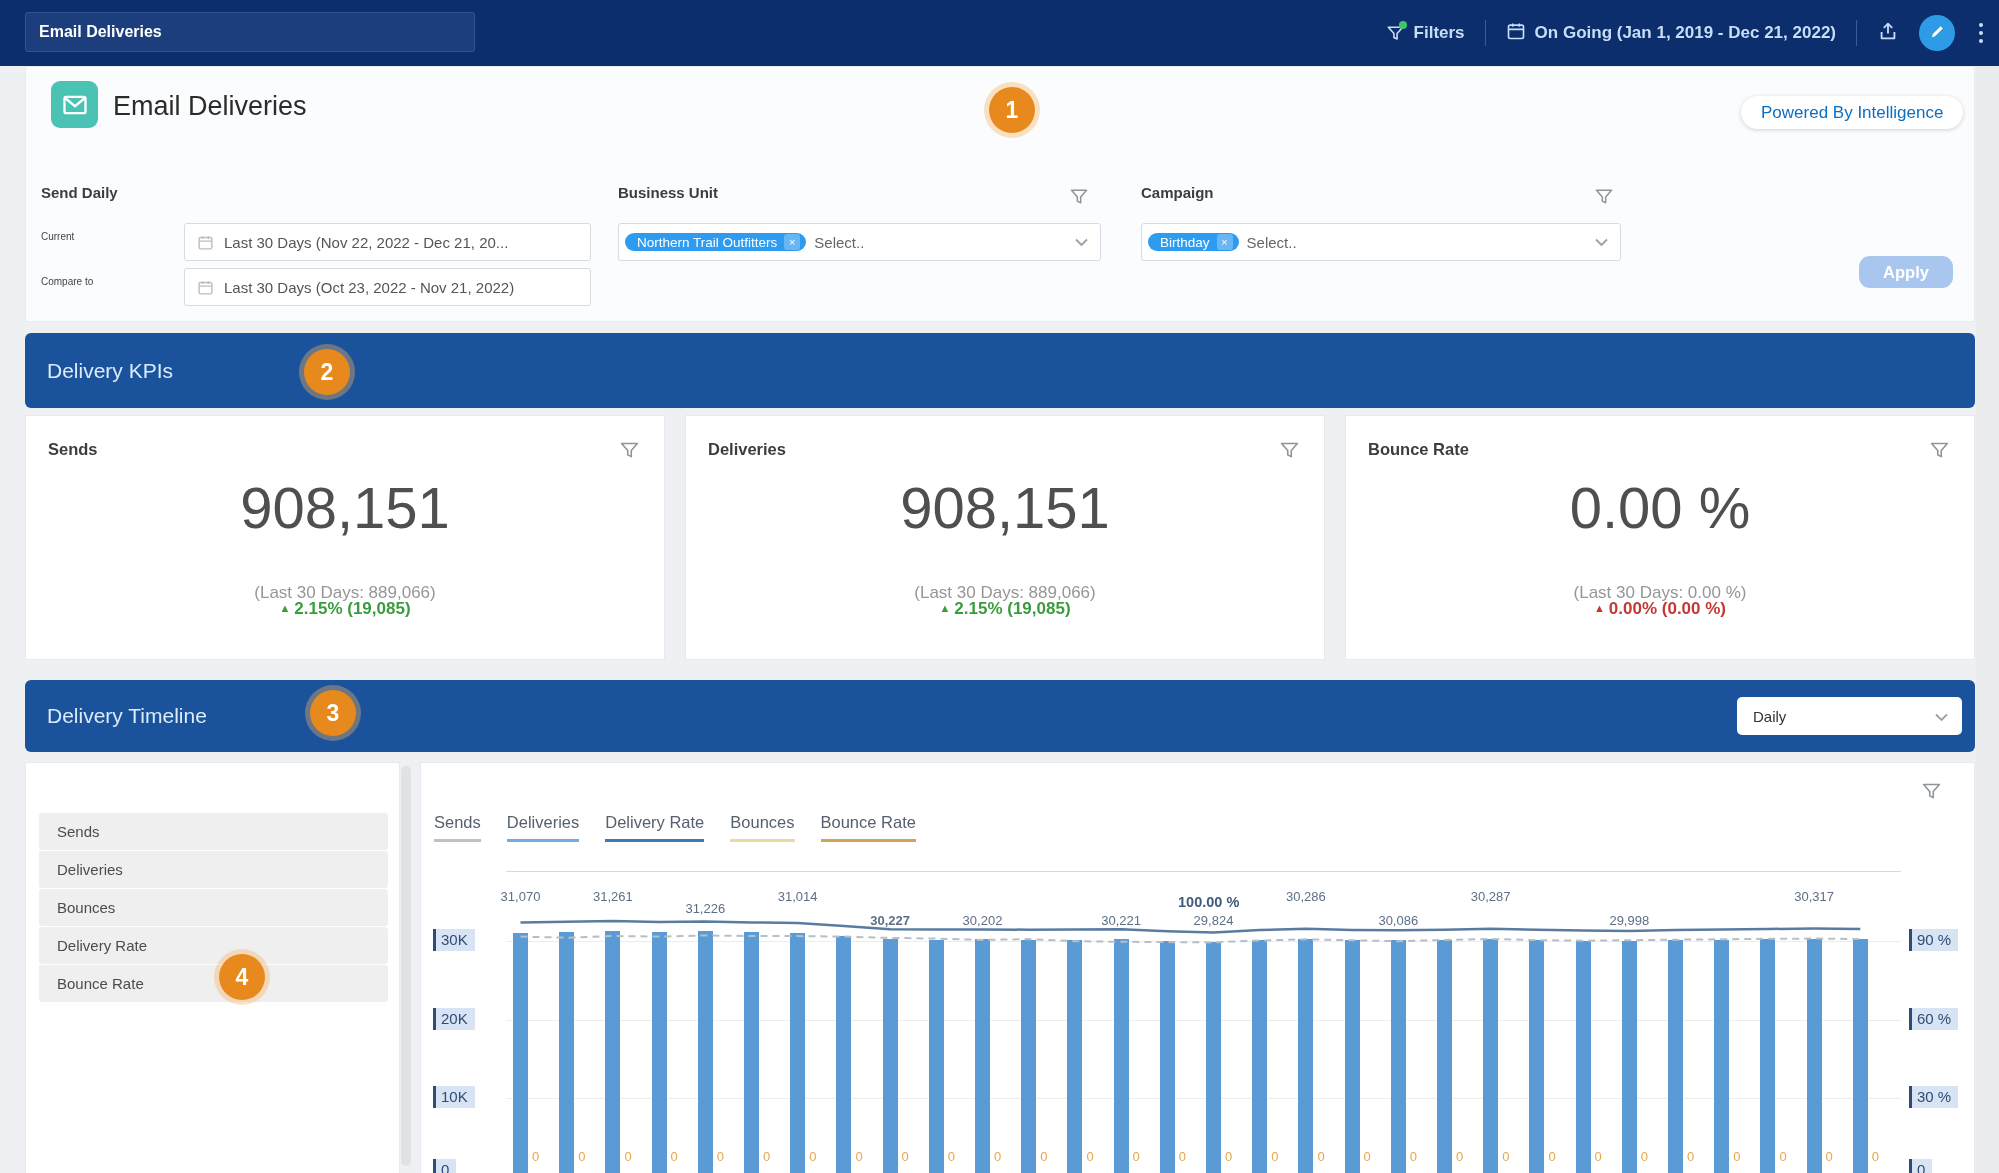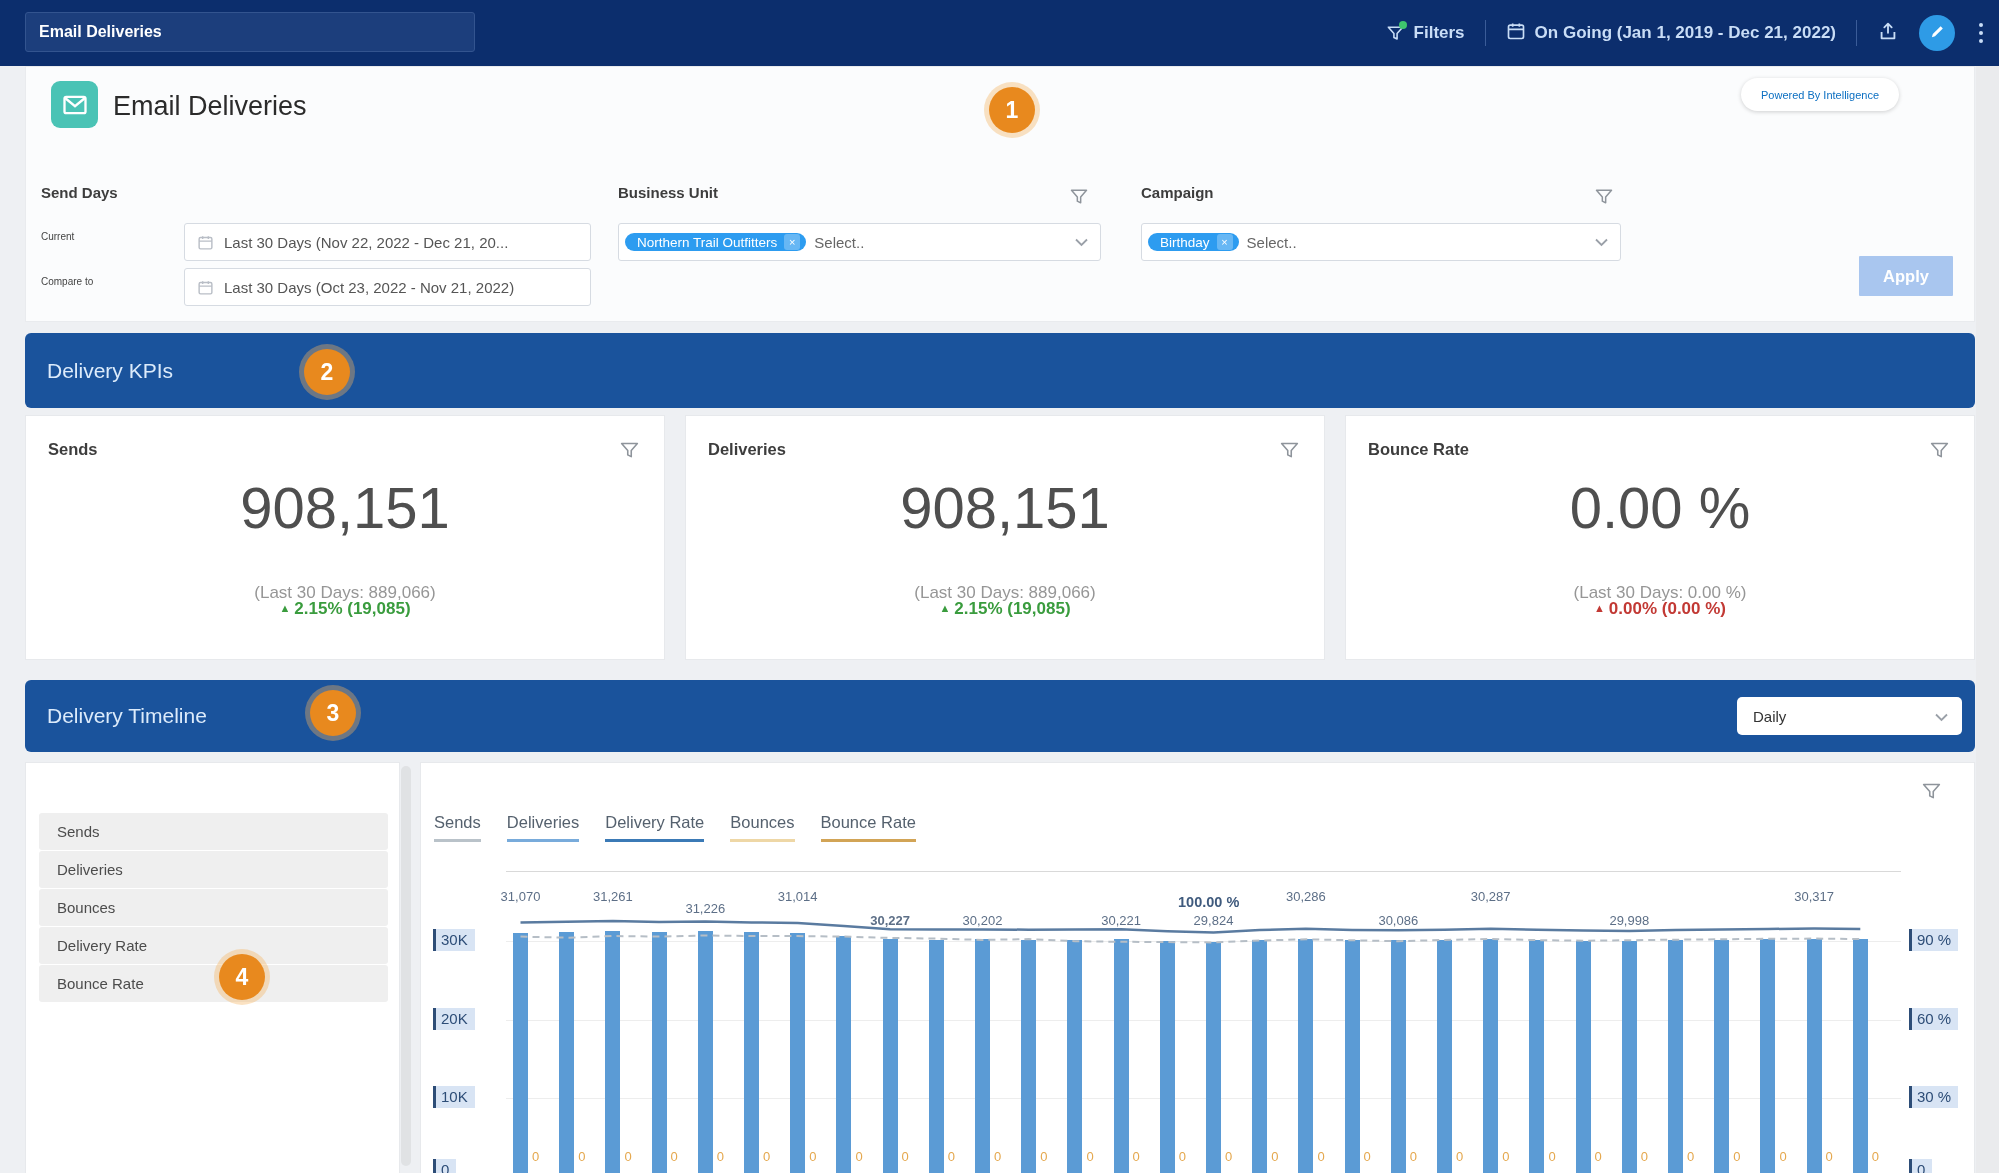--- a/index.html
+++ b/index.html
@@ -15,30 +15,30 @@
   .funnel-wrap{position:relative;display:inline-flex;}
   .green-dot{position:absolute;right:-2px;top:-3px;width:8px;height:8px;border-radius:50%;background:#3ec46d;}
   .edit-circle{width:36px;height:36px;border-radius:50%;background:#2e9be6;display:flex;align-items:center;justify-content:center;cursor:pointer;}
   .kebab{display:flex;flex-direction:column;gap:4px;cursor:pointer;padding:4px;}
   .kebab i{width:4px;height:4px;border-radius:50%;background:#c9ddf6;}
 
   
   .top-panel{position:absolute;left:25px;top:66px;width:1950px;height:256px;background:#fbfcfd;border:1px solid #e9ebee;}
   .app-icon{position:absolute;left:25px;top:14px;width:47px;height:47px;border-radius:9px;background:#4ac3b5;display:flex;align-items:center;justify-content:center;}
   .page-title{position:absolute;left:87px;top:24px;font-size:27px;color:#2b2b2b;}
-  .powered-pill{position:absolute;left:1715px;top:11px;height:33px;padding:0 20px;background:#fff;border-radius:17px;box-shadow:0 1px 4px rgba(0,0,0,.18);color:#0b6fc2;font-size:11px;display:flex;align-items:center;cursor:pointer;}
+  .powered-pill{position:absolute;left:1715px;top:29px;height:33px;padding:0 20px;background:#fff;border-radius:17px;box-shadow:0 1px 4px rgba(0,0,0,.18);color:#0b6fc2;font-size:17px;display:flex;align-items:center;cursor:pointer;}
   .f-label{position:absolute;font-size:15px;font-weight:bold;color:#3d3d3d;}
   .f-sublabel{position:absolute;font-size:10px;color:#444;}
   .date-input{position:absolute;width:407px;height:38px;background:#fff;border:1px solid #d6dbe2;border-radius:3px;display:flex;align-items:center;gap:10px;padding:0 12px;font-size:15px;color:#555;cursor:pointer;}
   .select-box{position:absolute;height:38px;background:#fff;border:1px solid #d6dbe2;border-radius:3px;display:flex;align-items:center;gap:8px;padding:0 12px 0 6px;cursor:pointer;}
   .chip{display:flex;align-items:center;gap:7px;background:#2d9cf0;color:#fff;font-size:13.5px;height:18px;padding:0 6px 0 12px;border-radius:13px;white-space:nowrap;}
   .chip-x{width:16px;height:16px;border-radius:3px;background:rgba(255,255,255,.28);display:flex;align-items:center;justify-content:center;font-size:11px;cursor:pointer;}
   .select-ph{font-size:15px;color:#666;flex:1;}
   .gray-funnel{color:#8e949b;position:absolute;cursor:pointer;}
-  .apply-btn{position:absolute;left:1833px;top:189px;width:94px;height:40px;background:#a9c6ef;border:none;border-radius:1px;color:#fff;font-size:16.5px;font-weight:bold;cursor:pointer;}
+  .apply-btn{position:absolute;left:1833px;top:189px;width:94px;height:32px;background:#a9c6ef;border:none;border-radius:11px;color:#fff;font-size:16.5px;font-weight:bold;cursor:pointer;}
 
   
   .section-bar{position:absolute;left:25px;width:1950px;background:#1a539c;border-radius:6px;display:flex;align-items:center;}
   .section-title{color:#dcebfb;font-size:21px;margin-left:22px;}
   .badge{position:absolute;width:46px;height:46px;border-radius:50%;background:#e8891e;color:#fff;font-size:23px;font-weight:bold;display:flex;align-items:center;justify-content:center;box-shadow:0 0 0 5px rgba(244,178,94,.38);z-index:30;}
 
   
   .kpi-card{position:absolute;top:415px;height:245px;background:#fff;border:1px solid #e7e9ec;}
   .kpi-title{position:absolute;left:22px;top:24px;font-size:16.5px;font-weight:bold;color:#3d3d3d;}
   .kpi-funnel{position:absolute;right:24px;top:24px;color:#8e949b;cursor:pointer;}
@@ -122,21 +122,21 @@
 <div class="top-panel">
   <div class="app-icon">
     <svg width="28" height="28" viewBox="0 0 24 24">
         <rect x="3" y="5" width="18" height="14" rx="1.5" fill="none" stroke="#ffffff" stroke-width="2"></rect>
         <path d="M3.5 6l8.5 7 8.5-7" fill="none" stroke="#ffffff" stroke-width="2"></path>
       </svg>
   </div>
   <div class="page-title">Email Deliveries</div>
   <div class="powered-pill">Powered By Intelligence</div>
 
-  <div class="f-label" style="left:15px;top:117px;">Send Days</div>
+  <div class="f-label" style="left:15px;top:117px;">Send Daily</div>
   <div class="f-sublabel" style="left:15px;top:164px;">Current</div>
   <div class="date-input" style="left:158px;top:156px;">
     <span style="color:#b9bec6;display:inline-flex;">
       <svg width="17" height="17" viewBox="0 0 24 24">
           <rect x="3" y="5" width="18" height="16" rx="2" fill="none" stroke="currentColor" stroke-width="2"></rect>
           <path d="M3 10h18M8 3v4M16 3v4" fill="none" stroke="currentColor" stroke-width="2"></path>
         </svg>
     </span>
     <span>Last 30 Days (Nov 22, 2022 - Dec 21, 20...</span>
   </div>

